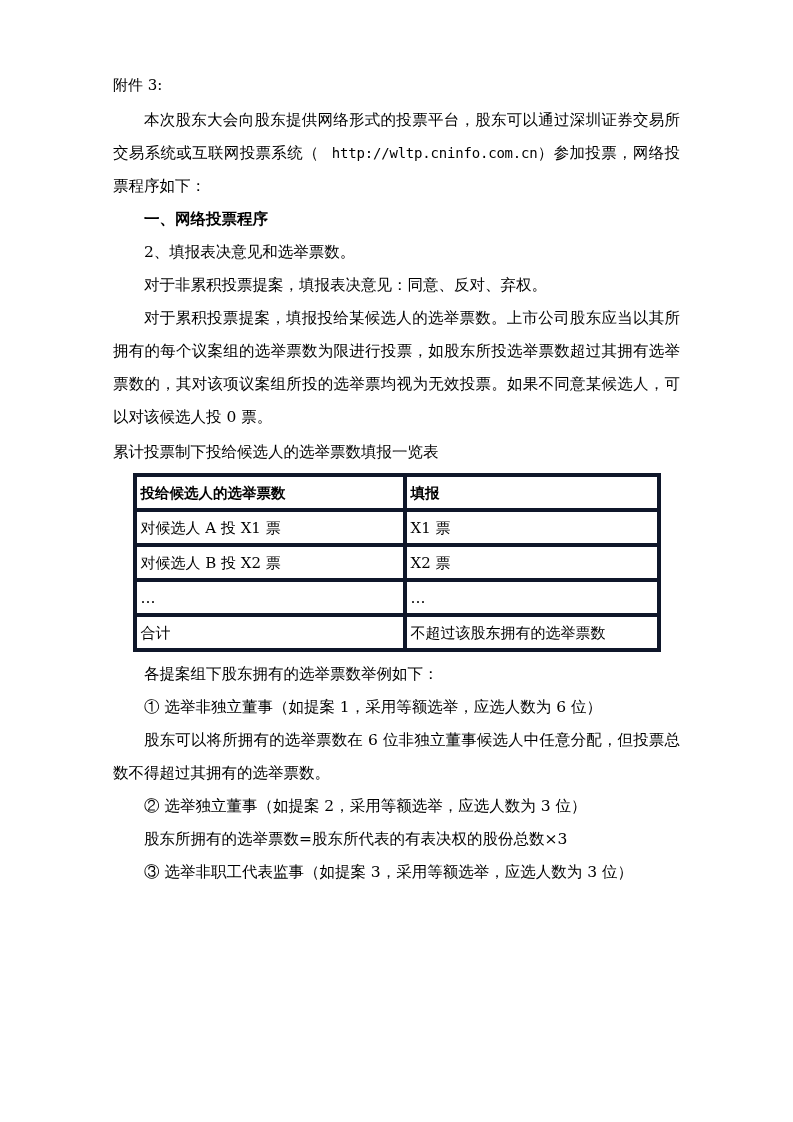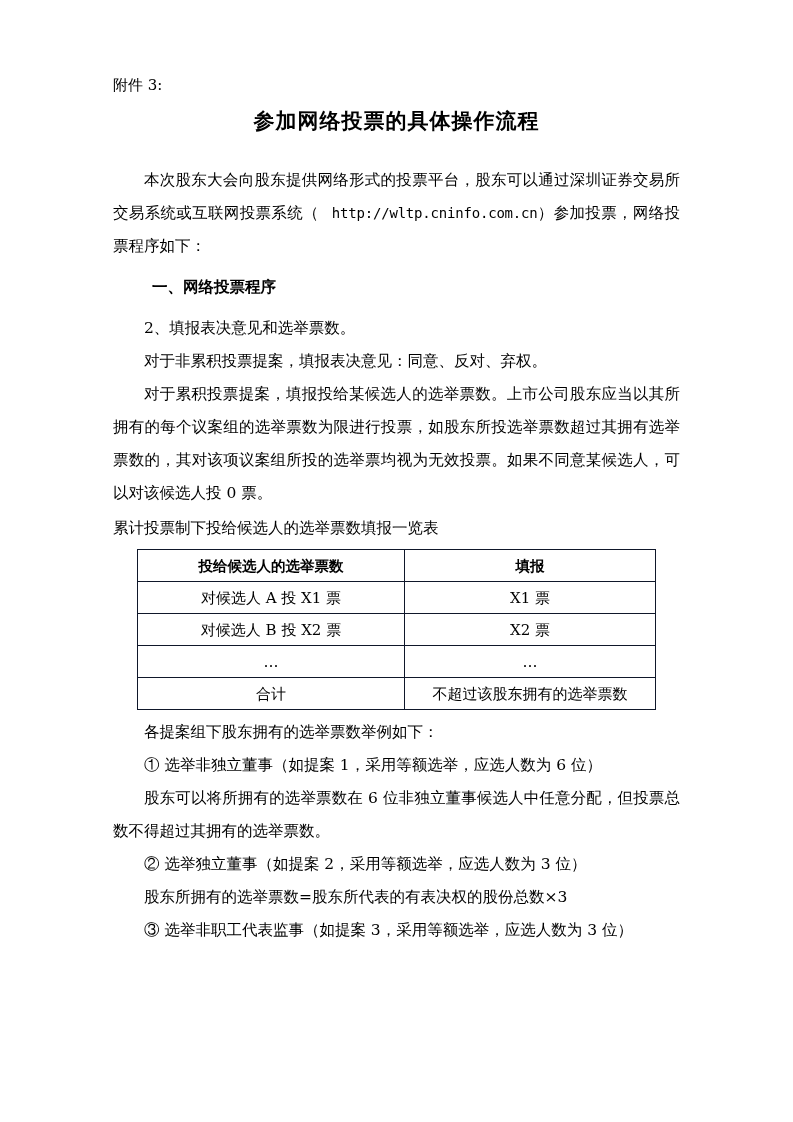--- a/index.html
+++ b/index.html
@@ -40,21 +40,21 @@
     font-size: 15.5px;
     line-height: 33px;
     margin: 0;
     text-align: justify;
     text-justify: inter-ideograph;
     text-indent: 2em;
   }
   .section-head {
     font-size: 15.5px;
     line-height: 33px;
-    margin: 8px;
+    margin: 0;
     font-weight: bold;
     text-indent: 2em;
     font-family: "DejaVu Sans", "Liberation Sans", sans-serif;
   }
   .mono {
     font-family: "DejaVu Sans Mono", "Liberation Mono", monospace;
     font-size: 14px;
     letter-spacing: -0.2px;
     margin-left: 13px;
   }
@@ -63,22 +63,21 @@
     line-height: 33px;
     margin: 2px 0 4px 0;
   }
   table.vote-table {
     border-collapse: collapse;
     width: 500px;
     margin: 0 auto 6px auto;
     table-layout: fixed;
   }
   table.vote-table td {
-    border: 1px solid #0f172a;
-    text-align: center;
+    border: 4px solid #0f172a;
     font-size: 15px;
     height: 31px;
     padding: 0 4px;
     line-height: 20px;
   }
   table.vote-table td.head {
     font-weight: bold;
     font-family: "DejaVu Sans", "Liberation Sans", sans-serif;
     font-size: 14.5px;
   }
@@ -88,21 +87,20 @@
     font-size: 14px;
   }
 </style>
 </head>
 <body>
 
 <div class="page">
 
   <div class="attach-label">附件 3:</div>
 
-  <h1 class="doc-title">参加网络投票的具体操作流程</h1>
 
   <p class="body-par"><span>本次股东大会向股东提供网络形式的投票平台，股东可以通过深圳证券交易</span><span>所交易系统或互联网投票系统（</span><span class="mono">http://wltp.cninfo.com.cn</span><span>）参加投票，网络</span><span>投票程序如下：</span></p>
 
   <p class="section-head">一、网络投票程序</p>
 
 
   <p class="body-par">2、填报表决意见和选举票数。</p>
 
   <p class="body-par">对于非累积投票提案，填报表决意见：同意、反对、弃权。</p>
 

